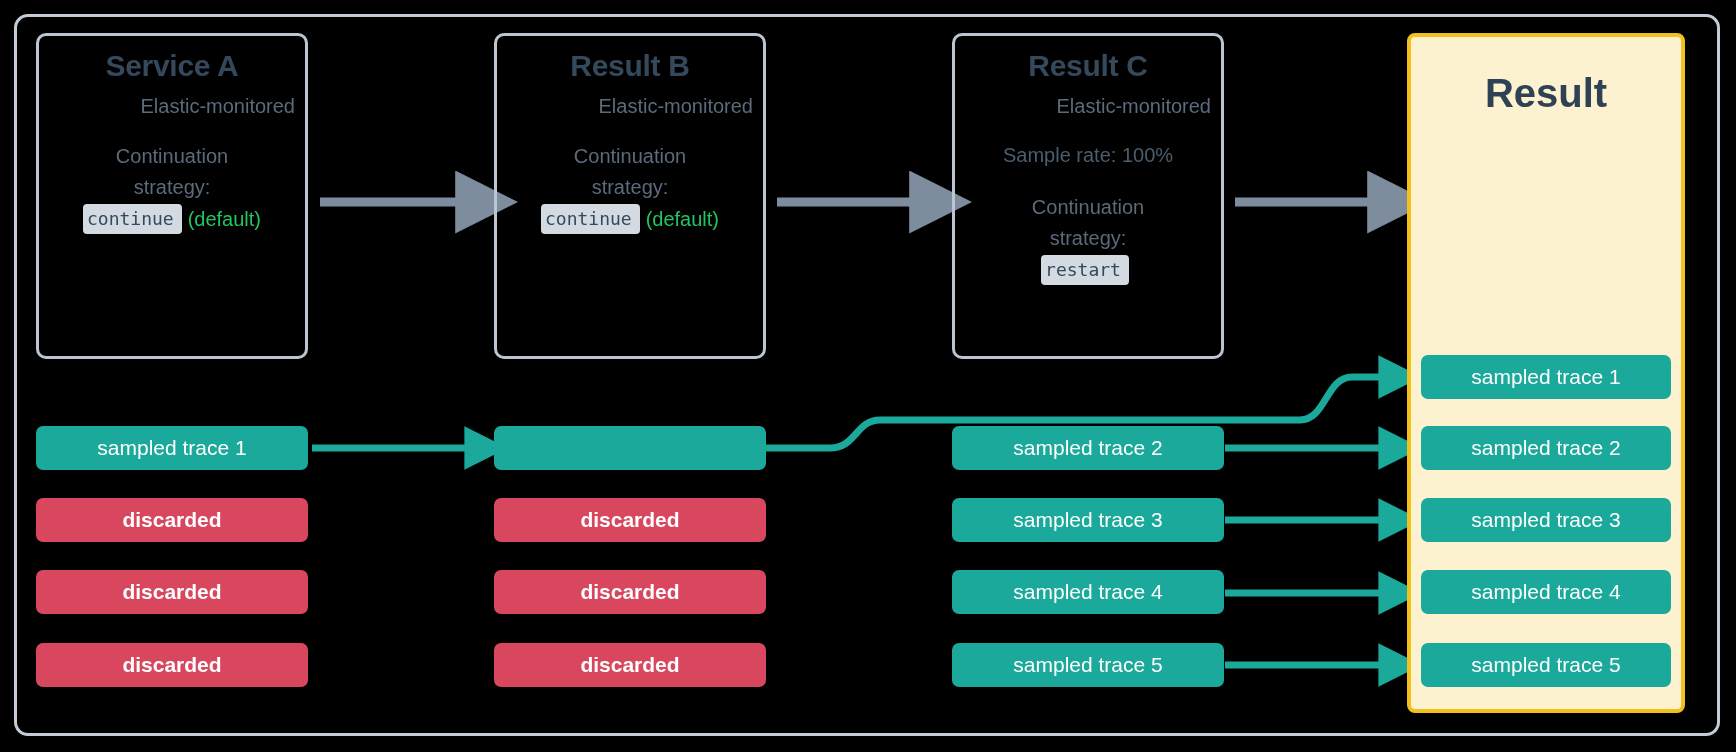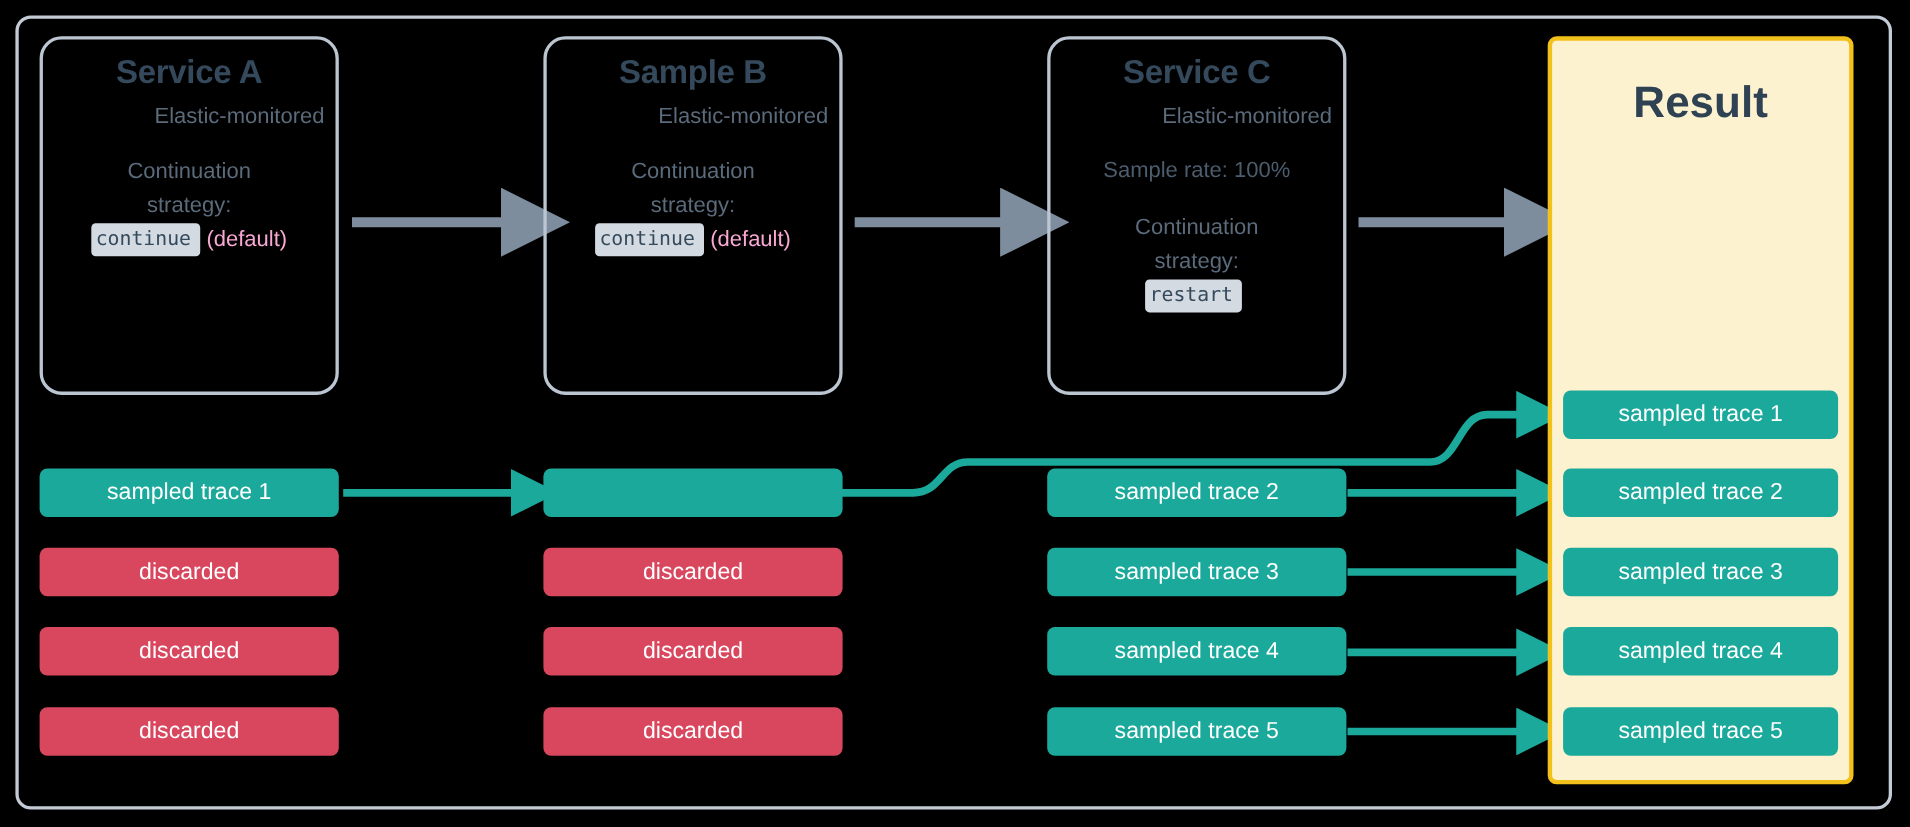--- a/index.html
+++ b/index.html
@@ -27,21 +27,21 @@
     box-sizing: border-box;
     border: 3px solid #c3ccd6;
     border-radius: 14px;
     background: transparent;
   }
   
   .service-card {
     position: absolute;
     box-sizing: border-box;
     border: 3px solid #bcc6d2;
-    border-radius: 20px;
+    border-radius: 10px;
     background: transparent;
     text-align: center;
     padding: 12px 10px 10px 10px;
   }
   .service-title {
     color: #34495b;
     font-size: 30px;
     font-weight: bold;
     letter-spacing: -0.3px;
     line-height: 1.18;
@@ -76,21 +76,21 @@
     background: #d3dae1;
     color: #34495b;
     font-family: "DejaVu Sans Mono", monospace;
     font-size: 18px;
     line-height: 1.4;
     padding: 2px 8px 3px 4px;
     border-radius: 4px;
     vertical-align: middle;
   }
   .default-note {
-    color: #f9a8d4;
+    color: #22c55e;
     font-size: 20px;
     vertical-align: middle;
     margin-left: 6px;
   }
   
   #result-panel {
     position: absolute;
     box-sizing: border-box;
     left: 1407px;
     top: 33px;
@@ -114,21 +114,21 @@
     height: 44px;
     border-radius: 7px;
     color: #ffffff;
     font-size: 21px;
     display: flex;
     align-items: center;
     justify-content: center;
     white-space: nowrap;
   }
   .pill.teal  { background: #1aa99b; }
-  .pill.red   { background: #d8475d; }
+  .pill.red   { background: #d8475d; font-weight: bold; }
 
   svg.overlay {
     position: absolute;
     left: 0;
     top: 0;
     width: 1736px;
     height: 752px;
     pointer-events: none;
   }
 </style>
@@ -190,33 +190,33 @@
     <div class="service-strategy-label">
       <span class="strategy-line">Continuation</span>
       <span class="strategy-line">strategy:</span>
       <span class="strategy-line">
         <code class="codebadge">continue</code><span class="default-note">(default)</span>
       </span>
     </div>
   </div>
 
   <div class="service-card" style="left:494px; top:33px; width:272px; height:326px;">
-    <div class="service-title">Sample B</div>
+    <div class="service-title">Result B</div>
     <div class="service-sub">Elastic-monitored</div>
     <div class="service-strategy-label">
       <span class="strategy-line">Continuation</span>
       <span class="strategy-line">strategy:</span>
       <span class="strategy-line">
         <code class="codebadge">continue</code><span class="default-note">(default)</span>
       </span>
     </div>
   </div>
 
   <div class="service-card" style="left:952px; top:33px; width:272px; height:326px;">
-    <div class="service-title">Service C</div>
+    <div class="service-title">Result C</div>
     <div class="service-sub">Elastic-monitored</div>
     <div class="service-rate">Sample rate: 100%</div>
     <div class="service-strategy-label">
       <span class="strategy-line">Continuation</span>
       <span class="strategy-line">strategy:</span>
       <span class="strategy-line">
         <code class="codebadge">restart</code><span class="default-note"></span>
       </span>
     </div>
   </div>

